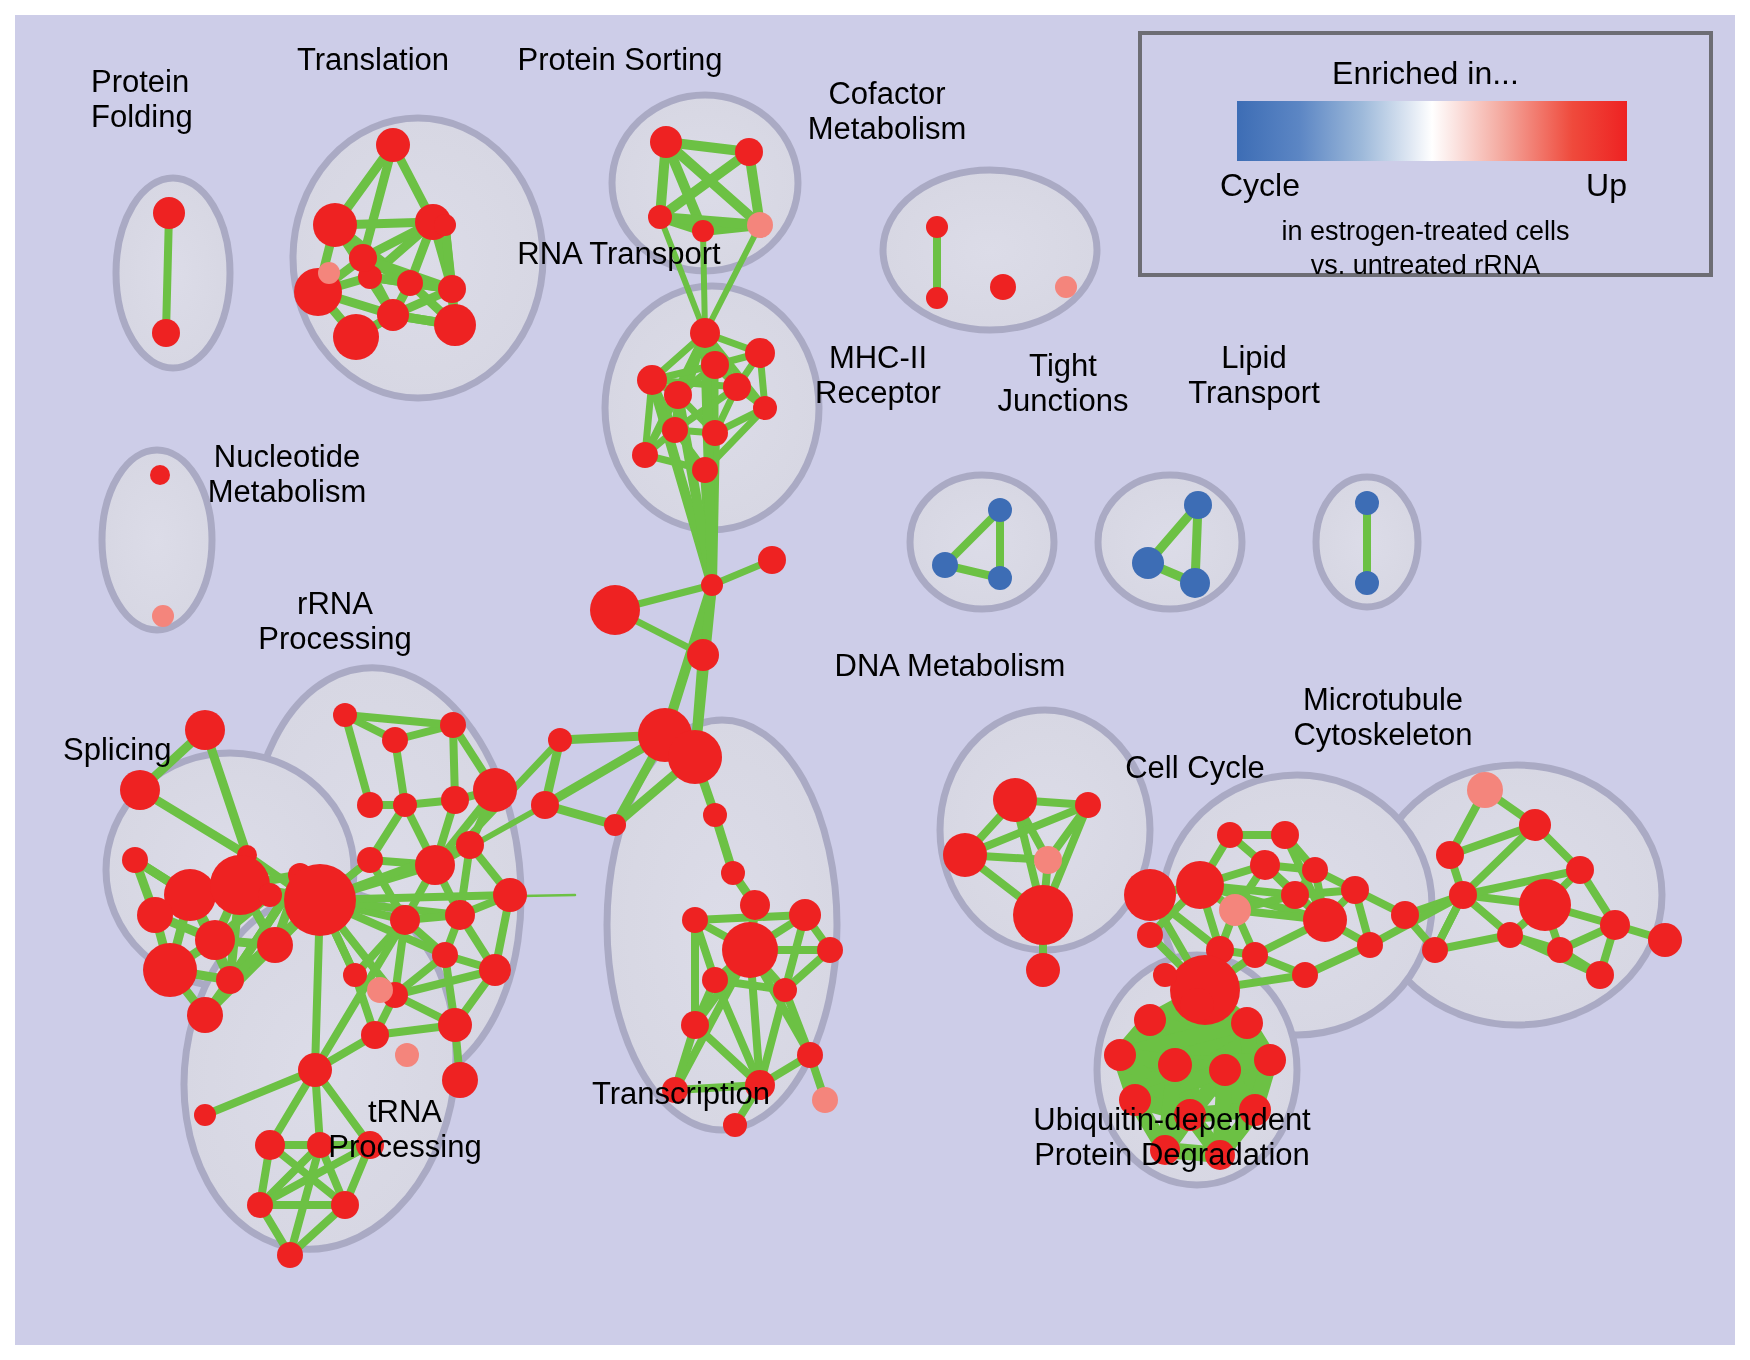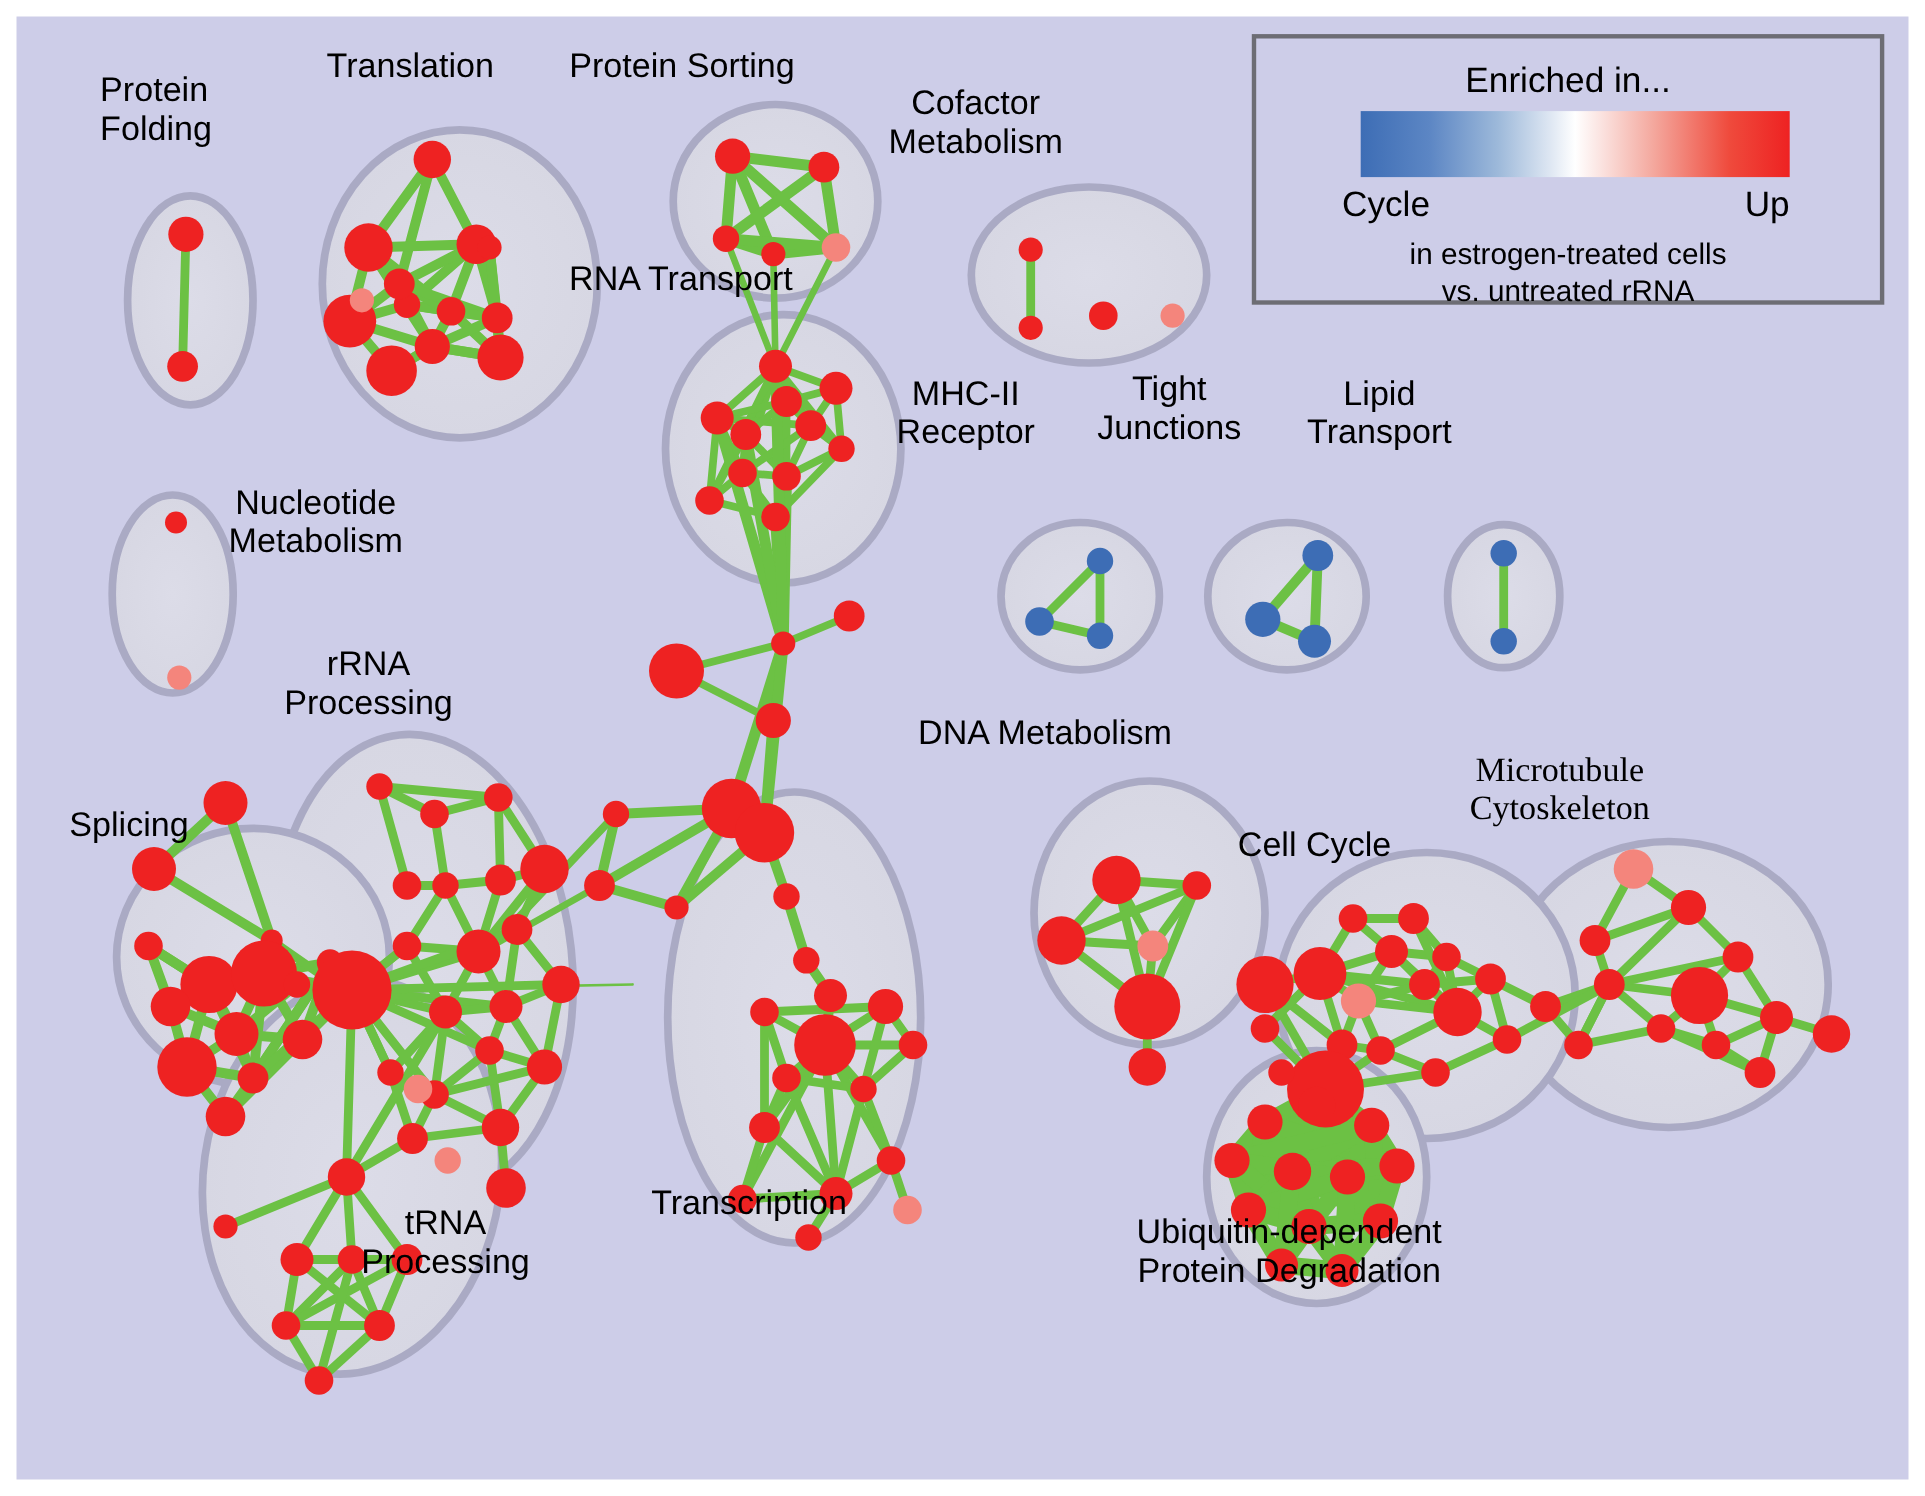--- a/index.html
+++ b/index.html
@@ -688,29 +688,29 @@
 Folding</div>
   <div class="lbl c" style="left:358px;top:28px;">Translation</div>
   <div class="lbl c" style="left:605px;top:28px;">Protein Sorting</div>
   <div class="lbl c" style="left:872px;top:62px;text-align:center;">Cofactor
 Metabolism</div>
   <div class="lbl c" style="left:604px;top:222px;">RNA Transport</div>
   <div class="lbl c" style="left:272px;top:425px;">Nucleotide
 Metabolism</div>
   <div class="lbl c" style="left:863px;top:326px;">MHC-II
 Receptor</div>
-  <div class="lbl c" style="left:1048px;top:322px;">Tight
+  <div class="lbl c" style="left:1048px;top:334px;">Tight
 Junctions</div>
   <div class="lbl c" style="left:1239px;top:326px;">Lipid
 Transport</div>
   <div class="lbl c" style="left:320px;top:572px;">rRNA
 Processing</div>
   <div class="lbl" style="left:48px;top:718px;">Splicing</div>
   <div class="lbl c" style="left:935px;top:634px;">DNA Metabolism</div>
-  <div class="lbl c" style="left:1403px;top:668px;font-family:Liberation Serif, serif;">Microtubule
+  <div class="lbl c" style="left:1368px;top:668px;">Microtubule
 Cytoskeleton</div>
   <div class="lbl c" style="left:1180px;top:736px;">Cell Cycle</div>
   <div class="lbl c" style="left:666px;top:1062px;">Transcription</div>
   <div class="lbl c" style="left:390px;top:1080px;">tRNA
 Processing</div>
   <div class="lbl c" style="left:1157px;top:1088px;">Ubiquitin-dependent
 Protein Degradation</div>
 
   <div id="legend">
     <div class="ttl">Enriched in...</div>

